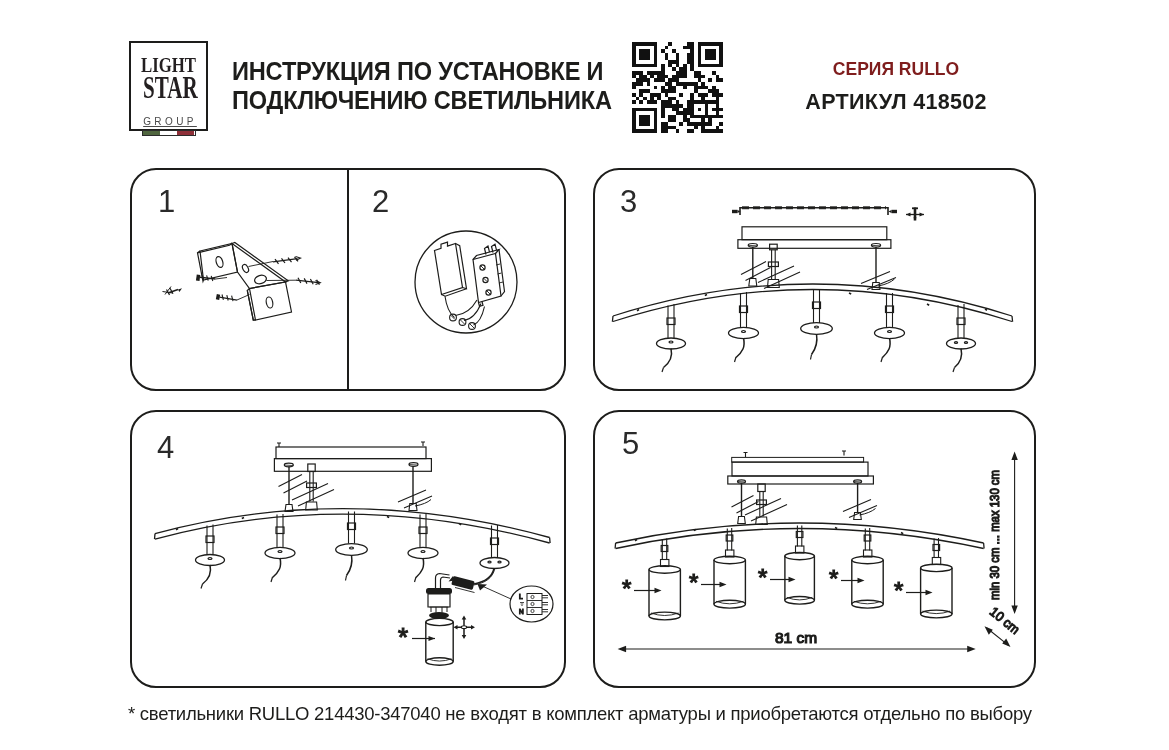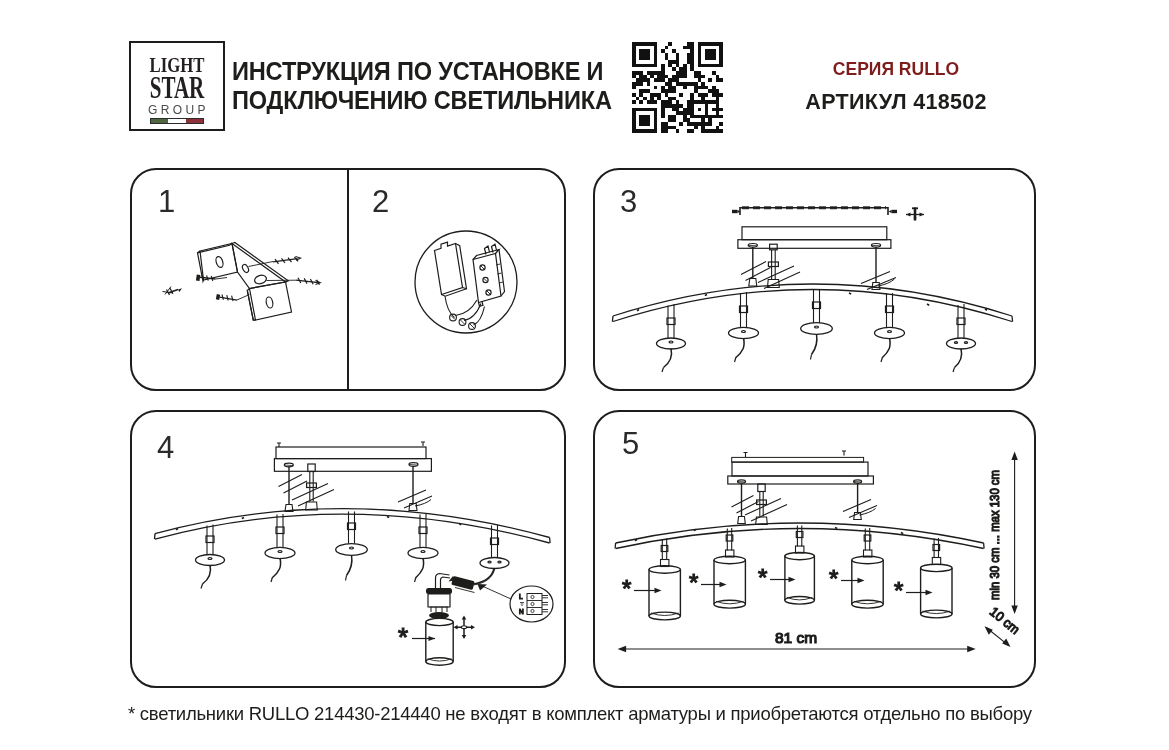--- a/index.html
+++ b/index.html
@@ -5,39 +5,39 @@
   html,body{margin:0;padding:0;}
   body{
     width:1169px;height:750px;position:relative;overflow:hidden;
     background:#ffffff;
     font-family:"Liberation Sans", sans-serif;
     color:#1d1d1b;
   }
   .abs{position:absolute;}
   
   .logo-box{
-    left:129px;top:41px;width:96px;height:90px;
+    left:129px;top:41px;width:79px;height:90px;
     border:2px solid #1d1d1b;box-sizing:border-box;
     text-align:center;
   }
   .logo-light{
     font-family:"Liberation Serif", serif;font-weight:bold;
     font-size:20px;line-height:20px;letter-spacing:0px;
     margin-top:11px;color:#231f20;
     transform:scale(0.84,1.1);
   }
   .logo-star{
     font-family:"Liberation Serif", serif;font-weight:bold;
     font-size:31px;line-height:25px;letter-spacing:0px;
     color:#231f20;
     transform:scale(0.68,1.05);
   }
   .logo-group{
-    font-size:12px;line-height:10px;letter-spacing:3.4px;
-    margin-top:6px;margin-left:3px;color:#4a4a4a;
+    font-size:10px;line-height:10px;letter-spacing:3.4px;
+    margin-top:18px;margin-left:3px;color:#4a4a4a;text-decoration:underline;
   }
   .logo-flag{
     margin:3px auto 0 auto;width:54px;height:6px;
     border:1px solid #2b2b2b;box-sizing:border-box;
     display:flex;
   }
   .logo-flag div{flex:1;height:100%;}
   .doc-title{
     left:232px;top:57px;width:420px;
     font-weight:bold;font-size:25.5px;line-height:28.8px;
@@ -564,13 +564,13 @@
 
       <g>
         <path d="M391.5,215.8 L413.5,233.4" stroke-width="1.1"></path>
         <path d="M389.5,214.2 l8.3,3.5 -4,5 z M415.5,235 l-8.3,-3.5 4,-5 z" fill="#1d1d1b" stroke="none"></path>
         <text class="dim" x="407" y="212" font-size="13.2" text-anchor="middle" textLength="34" lengthAdjust="spacingAndGlyphs" transform="rotate(39 407 212)">10 cm</text>
       </g>
     </g>
   </svg>
 </div>
 
-<div class="abs footnote">* светильники RULLO 214430-214440 не входят в комплект арматуры и приобретаются отдельно по выбору</div>
+<div class="abs footnote">* светильники RULLO 214430-347040 не входят в комплект арматуры и приобретаются отдельно по выбору</div>
 
 </body></html>

